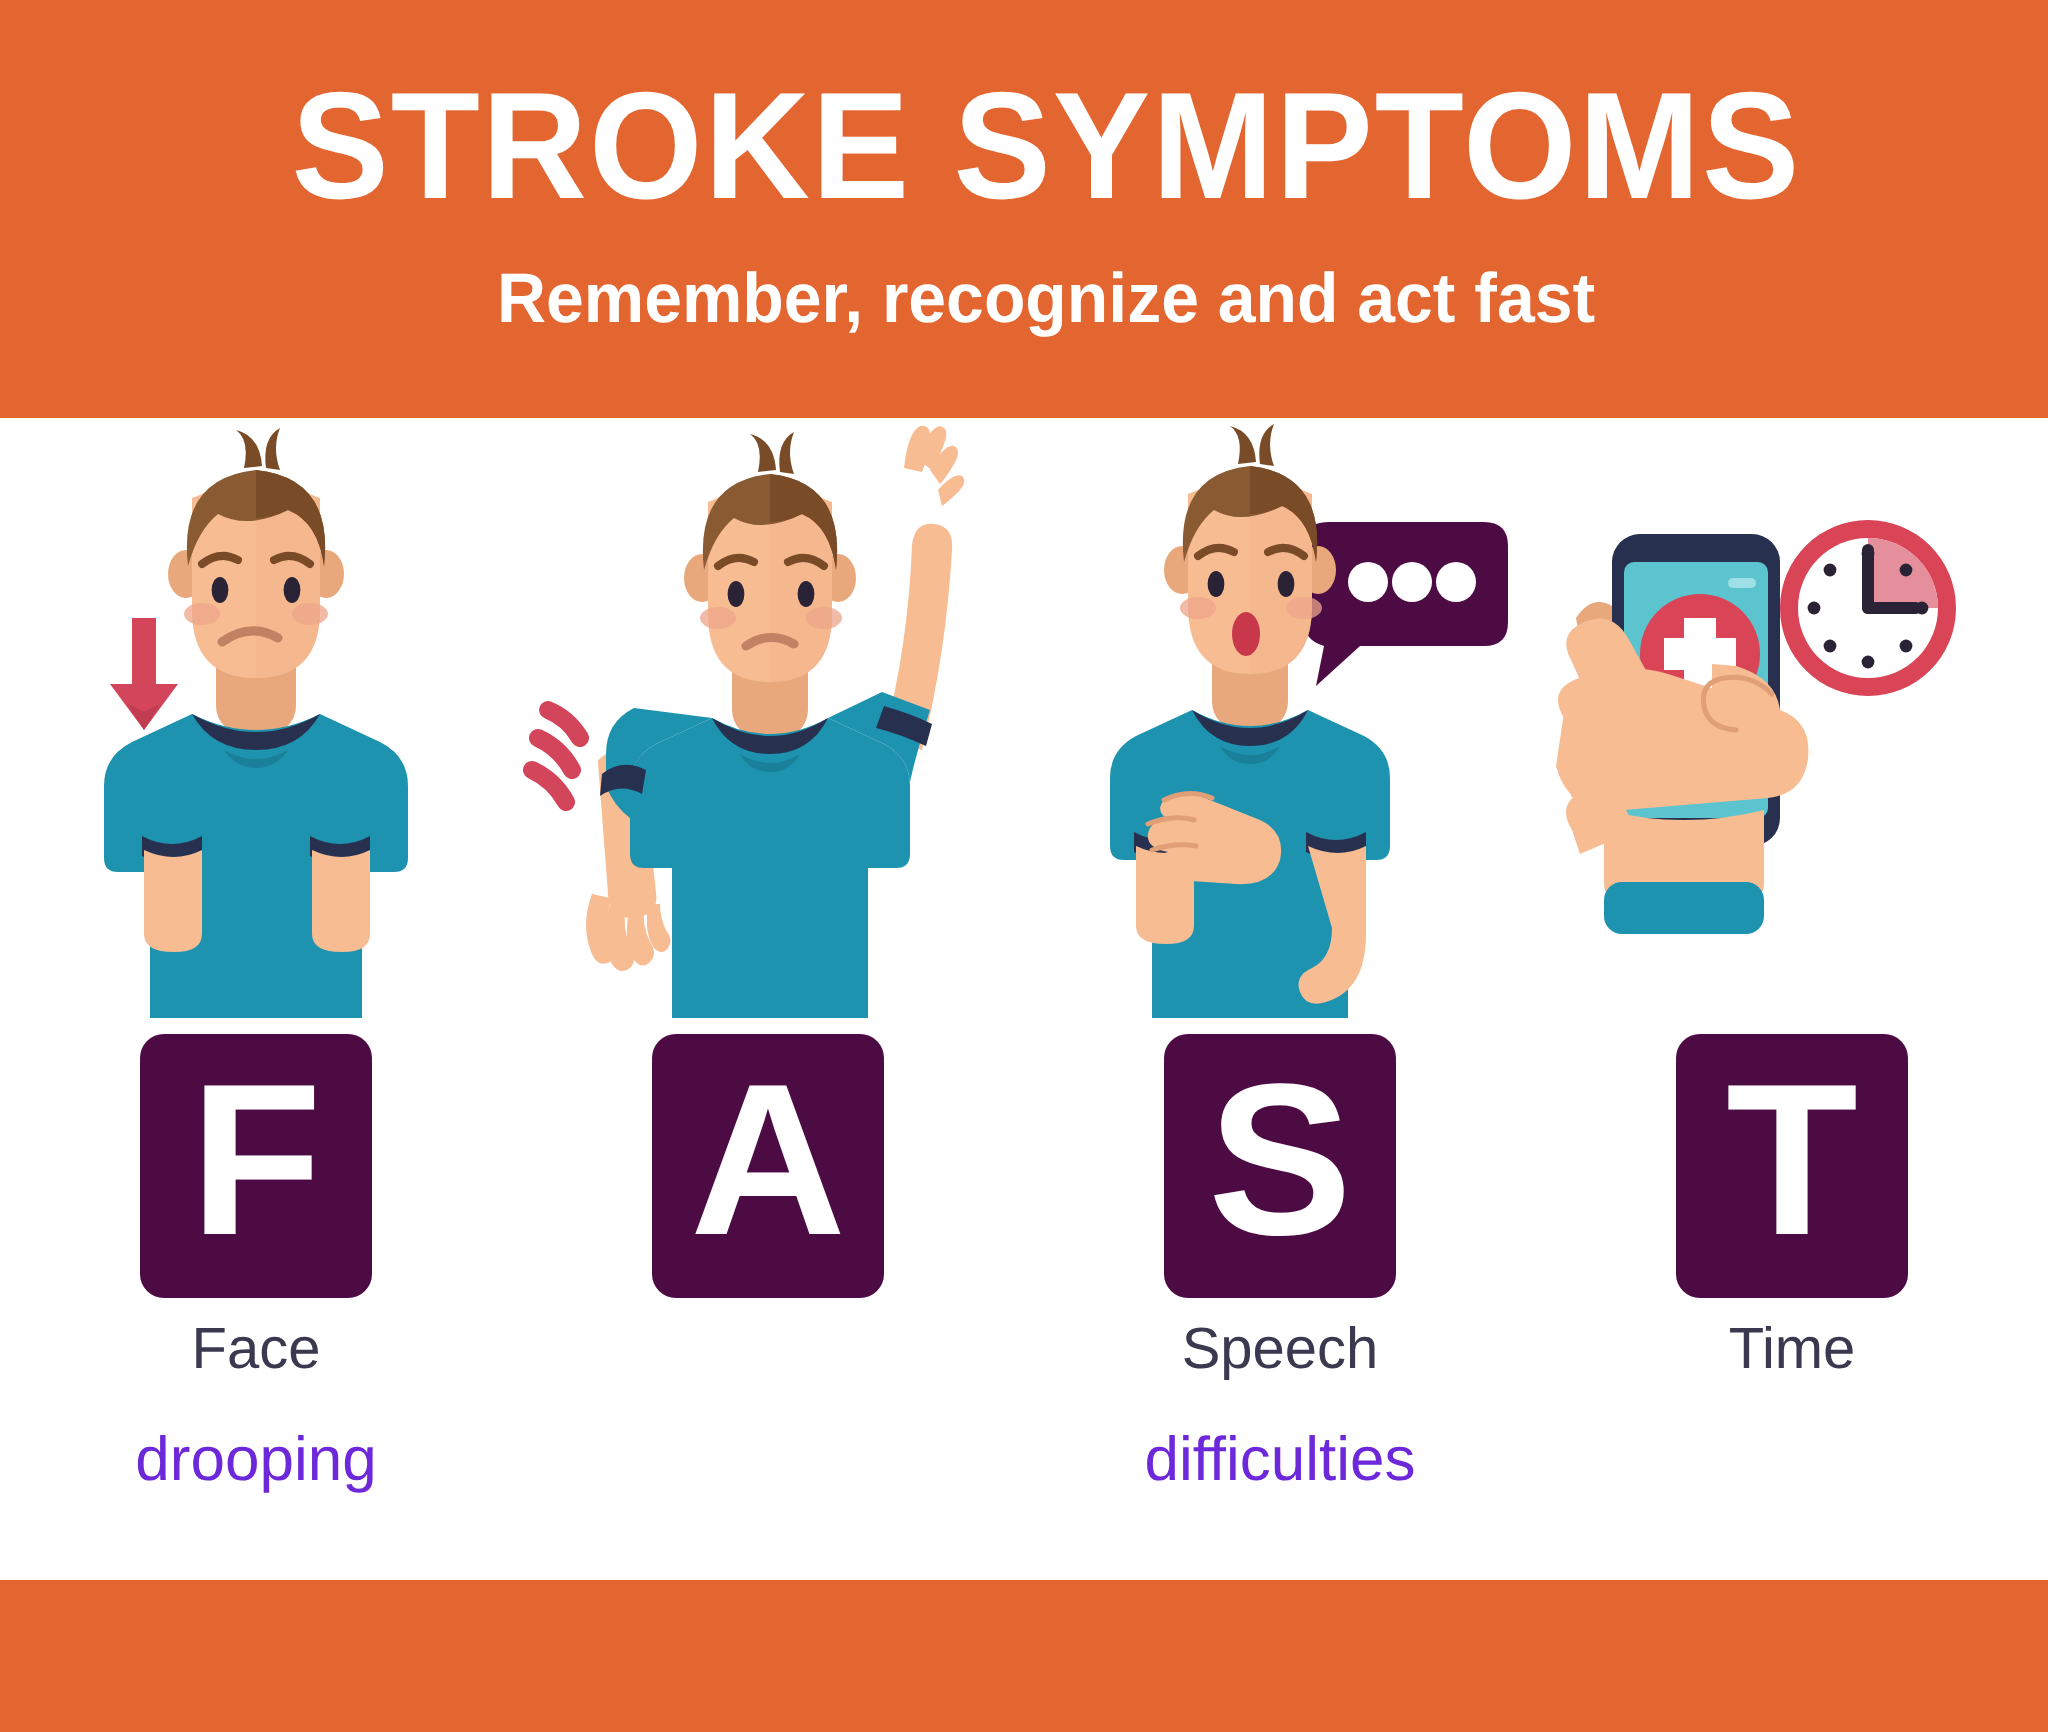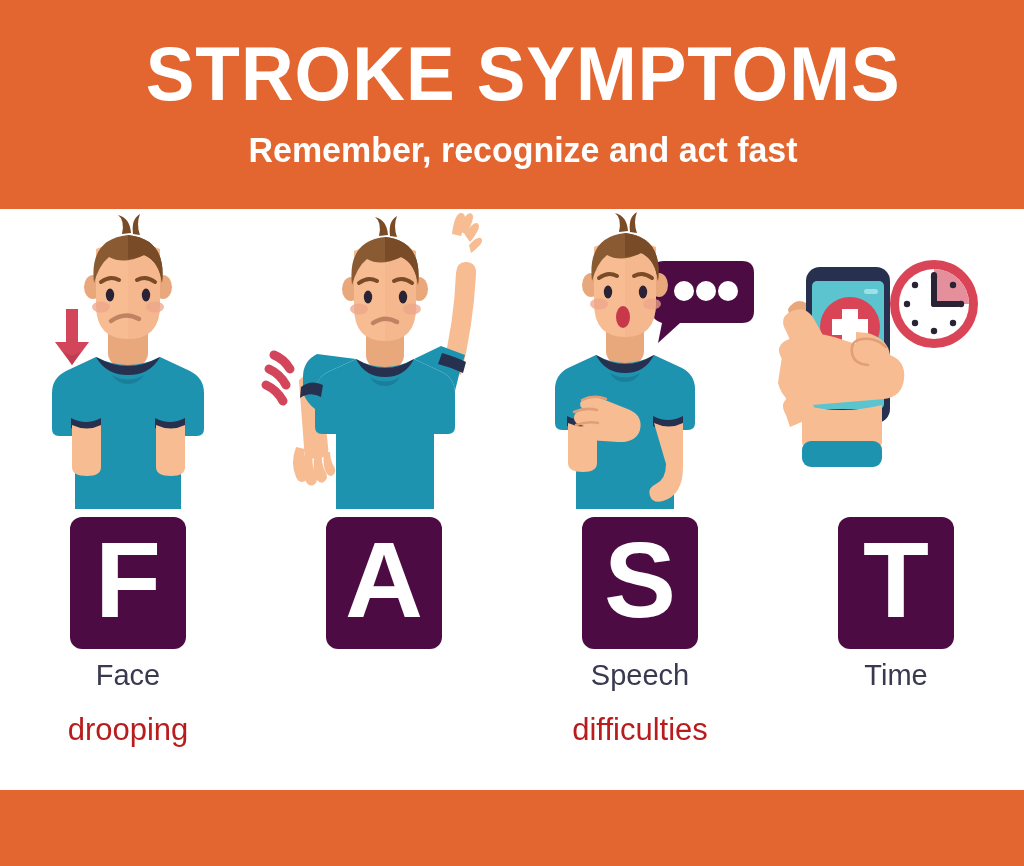--- a/index.html
+++ b/index.html
@@ -120,21 +120,21 @@
   }
   .caption-title {
     color: #3a3950;
     font-family: "Liberation Sans", sans-serif;
     font-weight: normal;
     font-size: 29px;
     line-height: 1;
   }
   .caption-sub {
     margin-top: 24px;
-    color: #b91c1c;
+    color: #6d28d9;
     font-family: "Liberation Sans", sans-serif;
     font-weight: normal;
     font-size: 31px;
     line-height: 1;
   }
 </style>
 </head>
 <body>
 
 <div class="poster">

